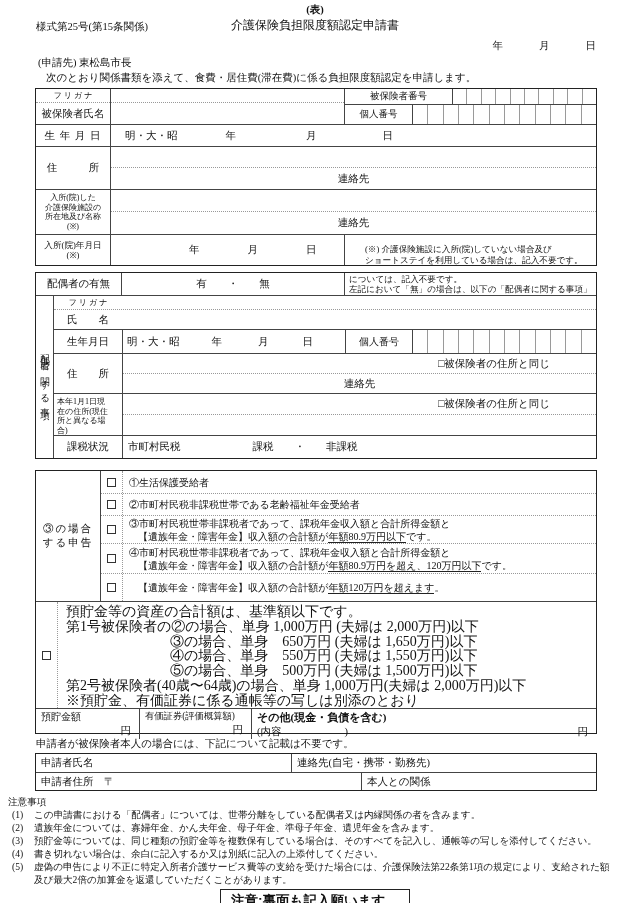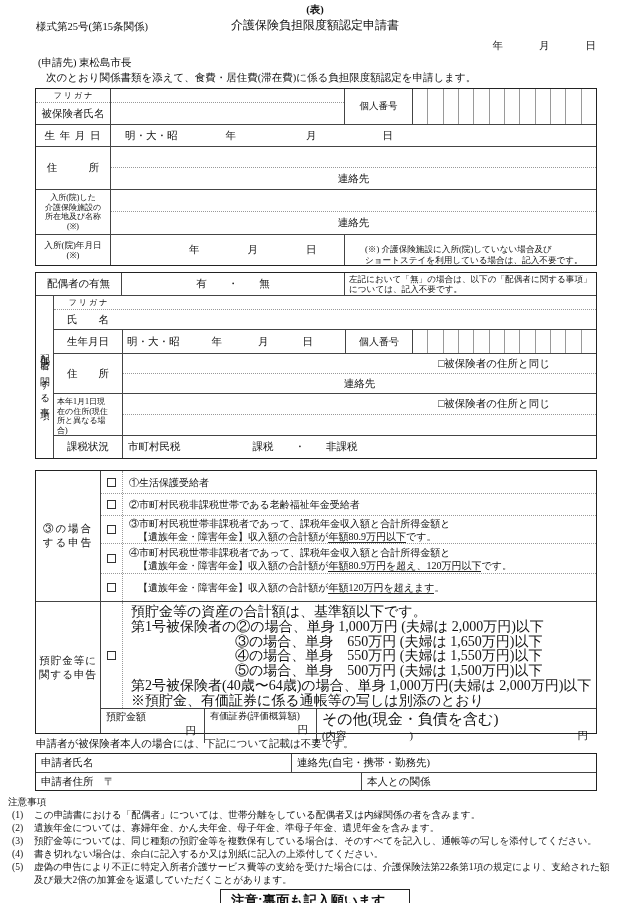--- a/index.html
+++ b/index.html
@@ -82,20 +82,35 @@
     <div class="row" style="height:35px;">
       <div class="col" style="width:74px;">
         <div class="cc dash-b small" style="height:14px;">フ リ ガ ナ</div>
         <div class="cc grow">被保険者氏名</div>
       </div>
       <div class="col bl" style="width:234px;">
         <div class="dash-b" style="height:14px;"></div>
         <div class="grow"></div>
       </div>
       <div class="col bl grow">
+        <div class="row sol-b" style="height:16px;">
+          <div class="numlbl" style="width:107px;">被保険者番号</div>
+          <div class="boxes">
+              <span class="numbox"></span>
+              <span class="numbox"></span>
+              <span class="numbox"></span>
+              <span class="numbox"></span>
+              <span class="numbox"></span>
+              <span class="numbox"></span>
+              <span class="numbox"></span>
+              <span class="numbox"></span>
+              <span class="numbox"></span>
+              <span class="numbox"></span>
+            </div>
+        </div>
         <div class="row grow" style="height:19px;">
           <div class="numlbl" style="width:67px;">個人番号</div>
           <div class="boxes">
               <span class="numbox"></span>
               <span class="numbox"></span>
               <span class="numbox"></span>
               <span class="numbox"></span>
               <span class="numbox"></span>
               <span class="numbox"></span>
               <span class="numbox"></span>
@@ -151,22 +166,22 @@
         <span>ショートステイを利用している場合は、記入不要です。</span>
       </div>
     </div>
   </div>
 
   <div class="tbl" style="margin-top:6px;">
     <div class="row" style="height:22px;">
       <div class="cc" style="width:85px;">配偶者の有無</div>
       <div class="cc bl" style="width:223px;">有　　・　　無</div>
       <div class="col bl grow sm9" style="justify-content:center; padding-left:4px;">
+        <span>については、記入不要です。</span>
         <span>左記において「無」の場合は、以下の「配偶者に関する事項」</span>
-        <span>については、記入不要です。</span>
       </div>
     </div>
     <div class="row bt" style="height:163px;">
       <div style="width:17px;">
         <div class="vtext">配偶者に関する事項</div>
       </div>
       <div class="col bl grow">
         <div class="row dash-b" style="height:14px;">
           <div class="cc small" style="width:68px;">フ リ ガ ナ</div>
           <div class="grow"></div>
@@ -274,24 +289,20 @@
           <div class="chkcell">
               <span class="chk"></span>
             </div>
           <div class="itxt">
             <span class="ind2"><span>【遺族年金・障害年金】収入額の合計額が</span><span class="u">年額120万円を超えます</span><span>。</span></span>
           </div>
         </div>
       </div>
     </div>
     <div class="row bt" style="height:132px;">
-      <div class="cc col" style="width:65px; border-right:1px solid #444; letter-spacing:1px;">
-        <span>預貯金等に</span>
-        <span>関する申告</span>
-      </div>
       <div class="col grow">
         <div class="row" style="height:106px;">
           <div class="chkcell">
               <span class="chk"></span>
             </div>
           <div class="grow" style="padding:3px 4px 2px 8px;">
             <div class="dline">預貯金等の資産の合計額は、基準額以下です。</div>
             <div class="dline">第1号被保険者の②の場合、単身 1,000万円 (夫婦は 2,000万円)以下</div>
             <div class="dline dind">③の場合、単身　650万円 (夫婦は 1,650万円)以下</div>
             <div class="dline dind">④の場合、単身　550万円 (夫婦は 1,550万円)以下</div>
@@ -303,21 +314,21 @@
         <div class="row bt grow">
           <div class="col" style="width:103px;">
             <div style="padding:1px 0 0 5px; font-size:10px;">預貯金額</div>
             <div class="grow" style="text-align:right; padding-right:8px;">円</div>
           </div>
           <div class="col bl" style="width:112px;">
             <div style="padding:1px 0 0 5px; font-size:9.3px;">有価証券(評価概算額)</div>
             <div class="grow" style="text-align:right; padding-right:8px;">円</div>
           </div>
           <div class="col bl grow">
-            <div style="padding:1px 0 0 5px; font-size:15px;">その他(現金・負債を含む)</div>
+            <div style="padding:1px 0 0 5px; font-size:11px;font-weight:bold;">その他(現金・負債を含む)</div>
             <div class="grow row" style="align-items:flex-end;">
               <span style="padding-left:5px;">(内容　　　　　　)</span>
               <span class="grow" style="text-align:right; padding-right:8px;">円</span>
             </div>
           </div>
         </div>
       </div>
     </div>
   </div>
 

